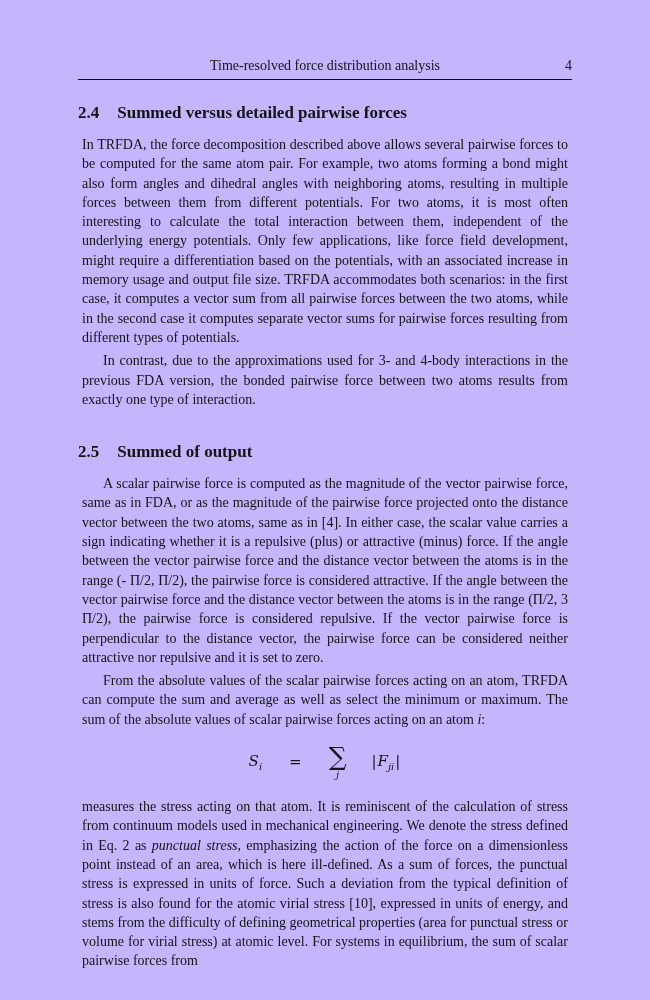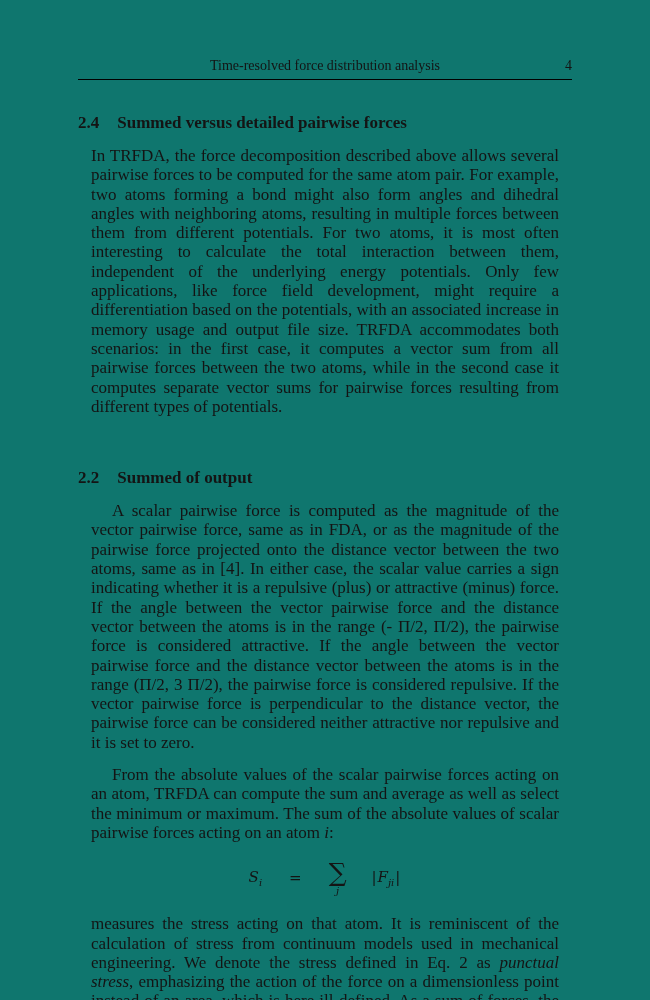--- a/index.html
+++ b/index.html
@@ -4,21 +4,21 @@
 <style>
   html, body {
     margin: 0;
     padding: 0;
     background: #ffffff;
   }
   .page {
     position: relative;
     width: 650px;
     height: 1000px;
-    background: #0f766e;
+    background: #c4b5fd;
     font-family: "Liberation Serif", serif;
     color: #141414;
     overflow: hidden;
     box-sizing: border-box;
   }
   .content {
     padding: 56px 78px 0 78px;
     box-sizing: border-box;
   }
   
@@ -39,33 +39,33 @@
   }
   .head-rule {
     border: none;
     border-top: 1.2px solid #000;
     margin: 3px 0 0 0;
   }
   
   .section-heading {
     font-size: 17px;
     font-weight: bold;
-    margin: 33px 0 12px 0;
+    margin: 23px 0 12px 0;
     line-height: 20px;
   }
   .section-heading .sec-num {
     display: inline-block;
     margin-right: 18px;
   }
   
   p.body-par {
-    font-size: 17px;
+    font-size: 14px;
     line-height: 19.3px;
     text-align: justify;
-    margin: 13px;
+    margin: 4px;
   }
   p.body-par.indent {
     text-indent: 21px;
   }
   .sp-before-heading {
     height: 6px;
   }
   
   .equation {
     display: flex;
@@ -119,27 +119,28 @@
       <span class="head-title">Time-resolved force distribution analysis</span>
       <span class="head-page">4</span>
     </div>
     <hr class="head-rule">
 
     <div>
       <h2 class="section-heading">
         <span class="sec-num">2.4</span><span class="sec-title">Summed versus detailed pairwise forces</span>
       </h2>
       <p class="body-par">In TRFDA, the force decomposition described above allows several pairwise forces to be computed for the same atom pair. For example, two atoms forming a bond might also form angles and dihedral angles with neighboring atoms, resulting in multiple forces between them from different potentials. For two atoms, it is most often interesting to calculate the total interaction between them, independent of the underlying energy potentials. Only few applications, like force field development, might require a differentiation based on the potentials, with an associated increase in memory usage and output file size. TRFDA accommodates both scenarios: in the first case, it computes a vector sum from all pairwise forces between the two atoms, while in the second case it computes separate vector sums for pairwise forces resulting from different types of potentials.</p>
+      <p class="body-par indent">In contrast, due to the approximations used for 3- and 4-body interactions in the previous FDA version, the bonded pairwise force between two atoms results from exactly one type of interaction.</p>
     </div>
 
     <div class="sp-before-heading"></div>
 
     <div>
       <h2 class="section-heading">
-        <span class="sec-num">2.2</span><span class="sec-title">Summed of output</span>
+        <span class="sec-num">2.5</span><span class="sec-title">Summed of output</span>
       </h2>
       <p class="body-par indent">A scalar pairwise force is computed as the magnitude of the vector pairwise force, same as in FDA, or as the magnitude of the pairwise force projected onto the distance vector between the two atoms, same as in [4]. In either case, the scalar value carries a sign indicating whether it is a repulsive (plus) or attractive (minus) force. If the angle between the vector pairwise force and the distance vector between the atoms is in the range (- Π/2, Π/2), the pairwise force is considered attractive. If the angle between the vector pairwise force and the distance vector between the atoms is in the range (Π/2, 3 Π/2), the pairwise force is considered repulsive. If the vector pairwise force is perpendicular to the distance vector, the pairwise force can be considered neither attractive nor repulsive and it is set to zero.</p>
 
       <p class="body-par indent"><span>From the absolute values of the scalar pairwise forces acting on an atom, TRFDA can compute the sum and average as well as select the minimum or maximum. The sum of the absolute values of scalar pairwise forces acting on an atom </span><i>i</i><span>:</span></p>
 
       <div class="equation">
         <span><span class="mvar">S</span><sub>i</sub></span>
         <span class="eq-rel">=</span>
         <span class="sum-block">
           <span class="sigma">∑</span>

